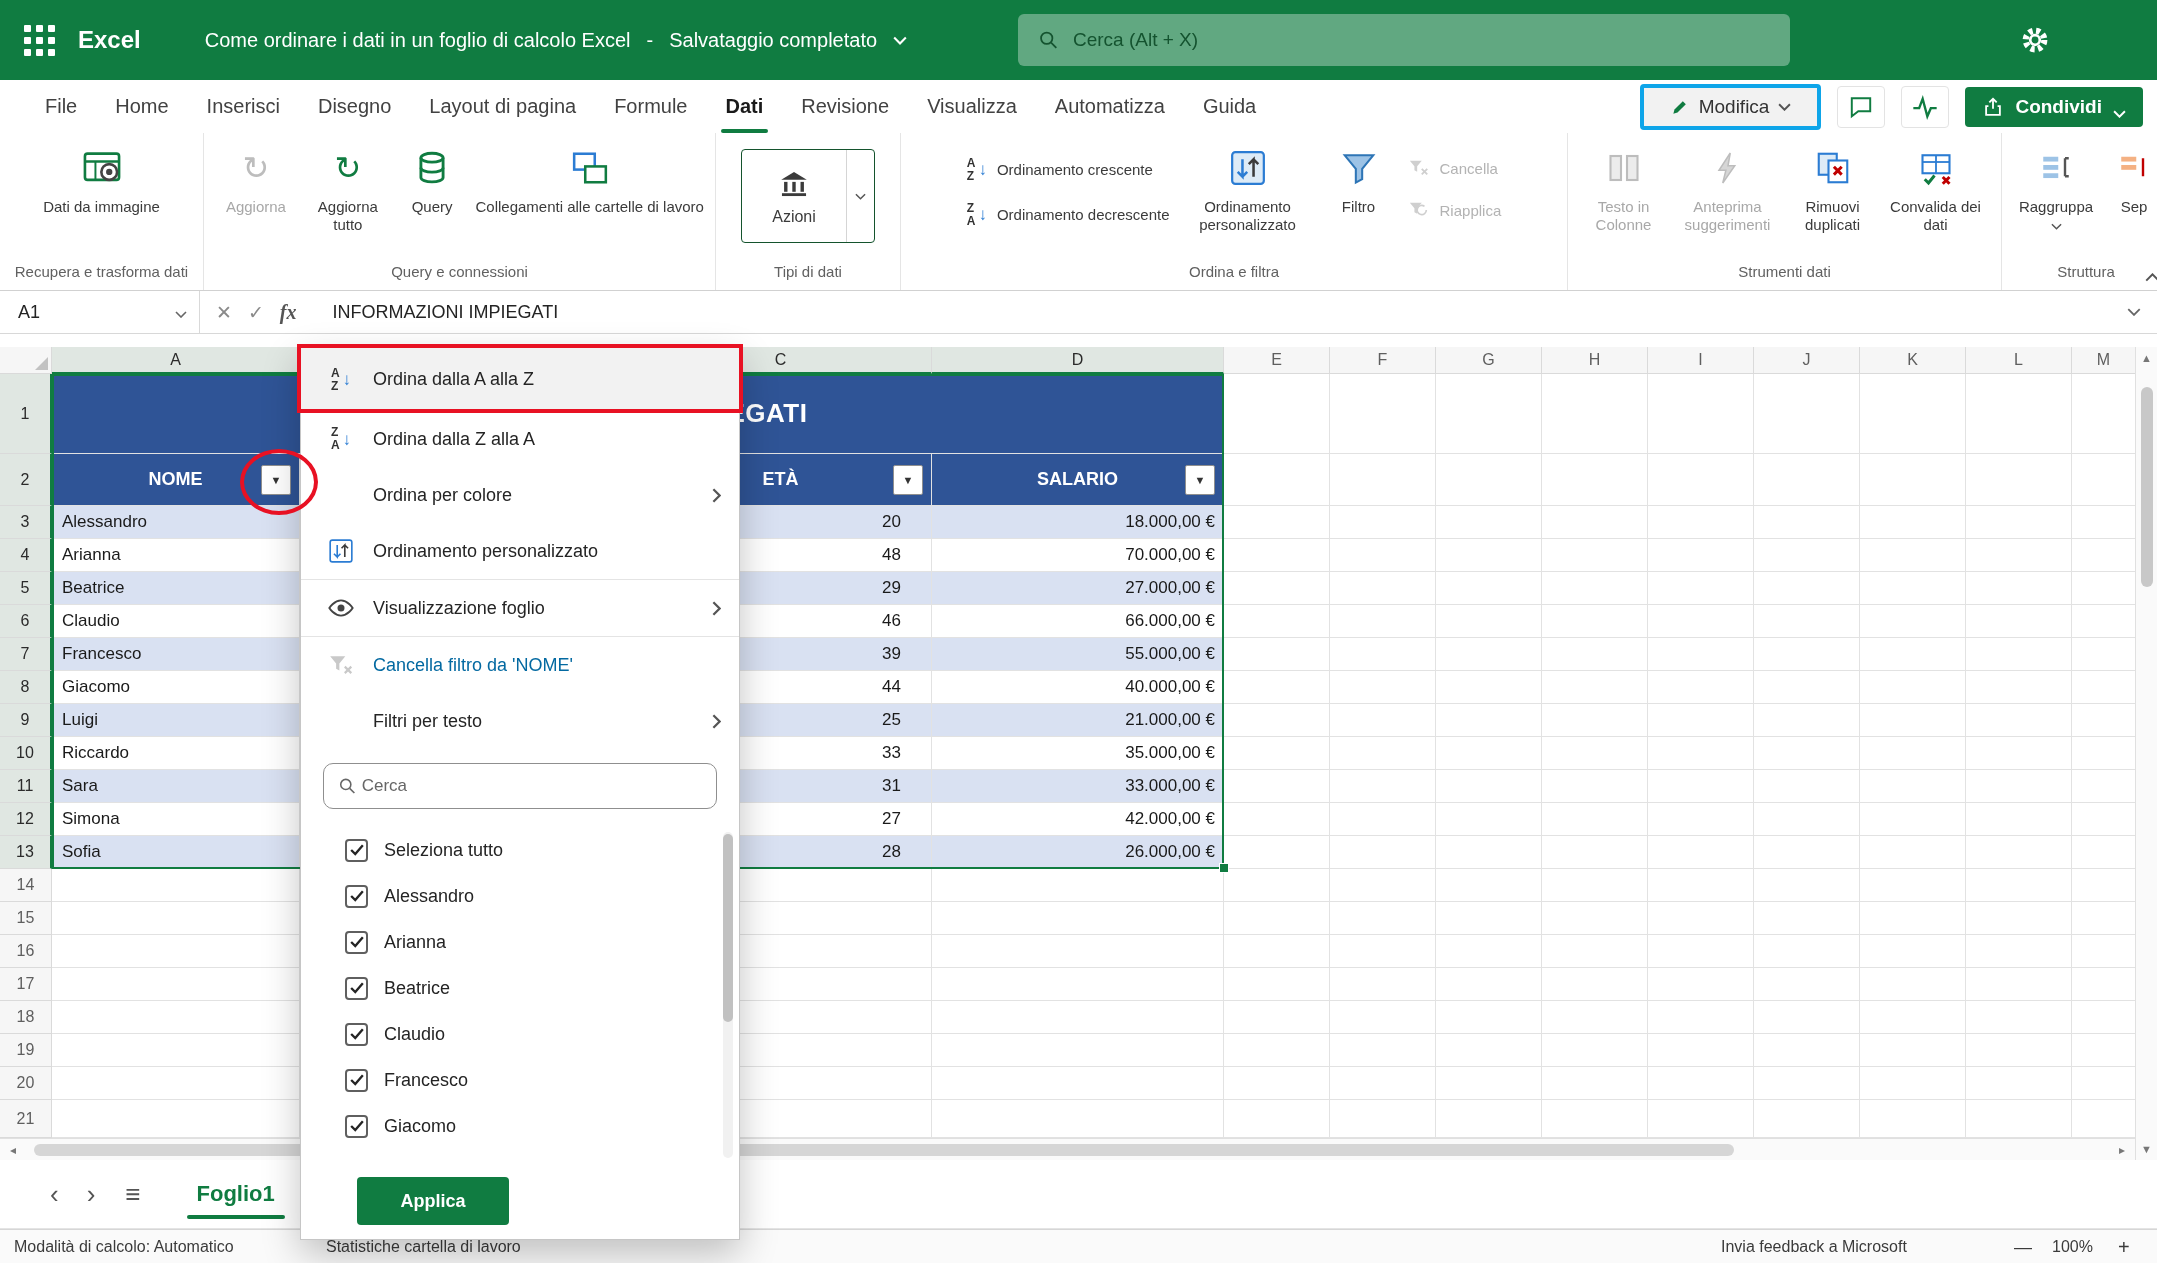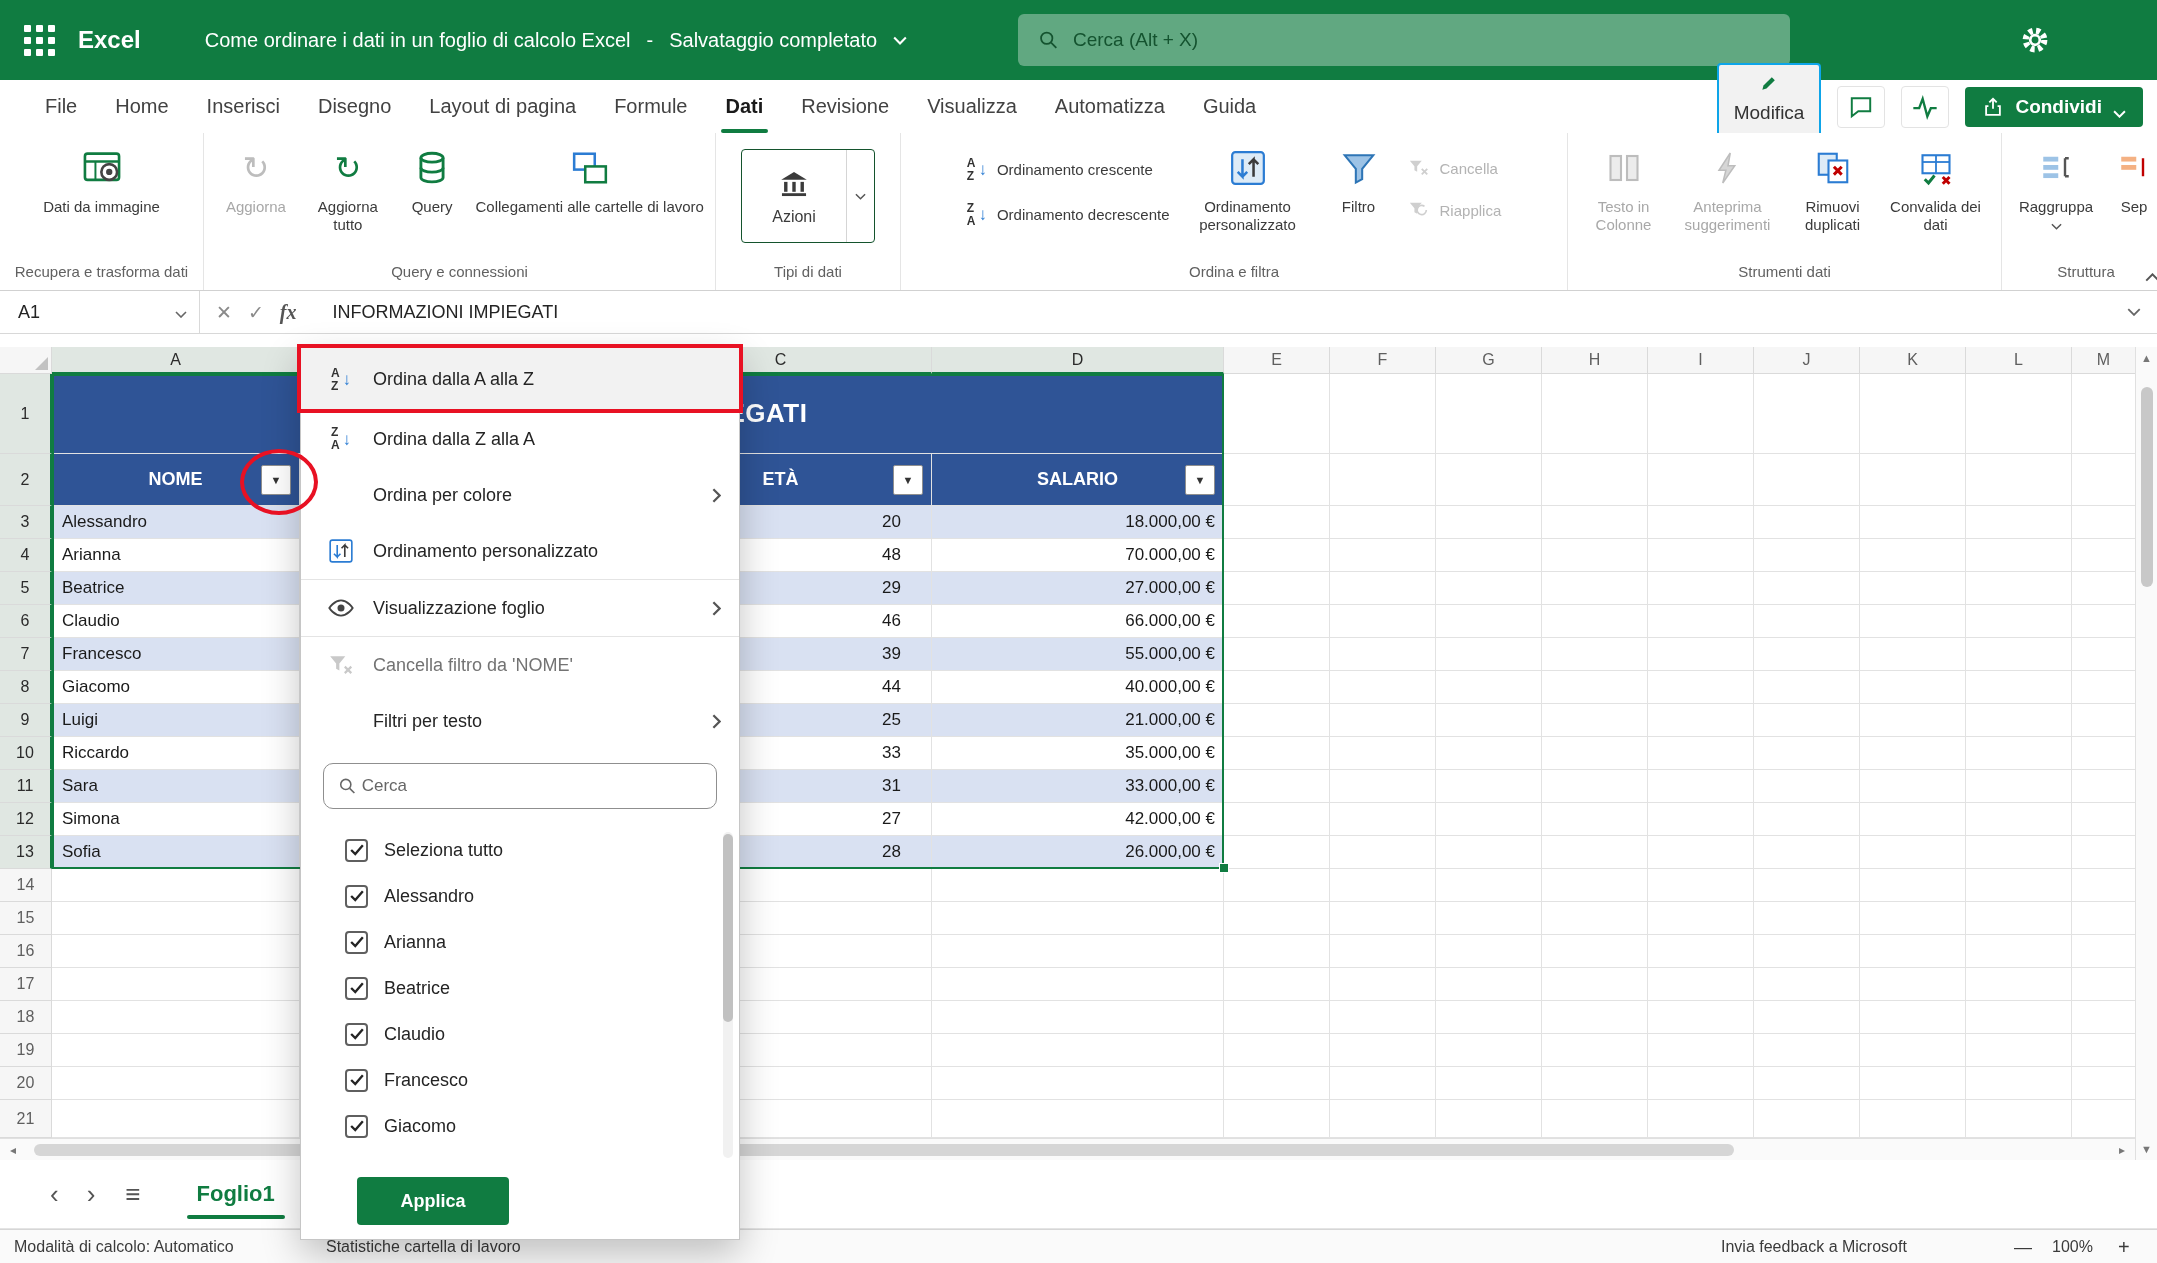--- a/index.html
+++ b/index.html
@@ -27,22 +27,22 @@
 
   
   .menubar { position:absolute; top:80px; left:0; right:0; height:53px; background:#fff;
              display:flex; align-items:stretch; padding-left:26px; }
   .mtab { display:flex; align-items:center; padding:0 19px; font-size:20px; color:#424242;
           cursor:pointer; position:relative; white-space:nowrap; }
   .mtab.active { color:#1a1a1a; font-weight:700; }
   .mtab.active::after { content:""; position:absolute; left:14px; right:14px; bottom:0; height:4px;
                         background:#107C41; border-radius:2px; }
   .menubar-right { margin-left:auto; display:flex; align-items:center; gap:16px; padding-right:14px; }
-  .modifica-btn { display:flex; align-items:center; gap:9px; background:#f2f2f2; border:2px solid #0ea5e9;
-                  border-radius:4px; padding:8px 15px; font-size:19px; color:#333; cursor:pointer;flex-direction:column; }
+  .modifica-btn { display:flex; align-items:center; gap:9px; background:#f2f2f2; border:4px solid #0ea5e9;
+                  border-radius:4px; padding:8px 26px; font-size:19px; color:#333; cursor:pointer; }
   .iconbox { width:48px; height:42px; display:flex; align-items:center; justify-content:center;
              border:1px solid #e3e3e3; border-radius:4px; cursor:pointer; background:#fff; }
   .condividi-btn { display:flex; align-items:flex-end; gap:11px; background:#107C41; color:#fff;
                    border-radius:4px; padding:9px 17px; font-size:19px; font-weight:600; cursor:pointer; }
 
   
   .ribbon { position:absolute; top:133px; left:0; right:0; height:158px; background:#fff;
             border-bottom:1px solid #d1d1d1; display:flex; overflow:hidden; }
   .rgroup { display:flex; flex-direction:column; border-right:1px solid #e5e5e5; flex:none; }
   .rg-body { flex:1; display:flex; align-items:flex-start; justify-content:center; padding:6px 6px 0; }
@@ -151,21 +151,21 @@
 
   
   .filtermenu { position:absolute; left:300px; top:347px; width:440px; height:893px; background:#fff;
                 border:1px solid #c6c6c6; box-shadow:0 14px 36px rgba(0,0,0,0.24); z-index:50;
                 font-size:18px; color:#242424; }
   .fm-item { height:56px; display:flex; align-items:center; padding:0 18px 0 22px; gap:14px; cursor:pointer; }
   .fm-item.first { height:63px; background:#f2f2f2; }
   .fm-ic { width:36px; display:flex; justify-content:center; flex:none; }
   .fm-label { flex:1; white-space:nowrap; }
   .fm-sub { color:#555; flex:none; display:flex; }
-  .fm-item.disabled { color:#737373; cursor:default; }
+  .fm-item.disabled { color:#0369a1; cursor:default; }
   .fm-sep { height:1px; background:#e4e4e4; }
   .fm-search { margin:14px 22px 18px 22px; height:46px; border:1px solid #8f8f8f; border-radius:10px;
                display:flex; align-items:center; padding:0 14px; gap:5px; }
   .fm-search input { border:none; outline:none; font-size:17px; color:#333; width:100%;
                      font-family:inherit; background:transparent; }
   .fm-search input::placeholder { color:#666; opacity:1; }
   .fm-check { height:46px; display:flex; align-items:center; gap:16px; padding-left:44px; cursor:pointer; }
   .checkbox { width:23px; height:23px; border:2px solid #5f5f5f; border-radius:4px; display:flex;
               align-items:center; justify-content:center; flex:none; background:#fff; }
   .fm-apply { position:absolute; left:56px; bottom:14px; width:152px; height:48px; background:#107C41;

